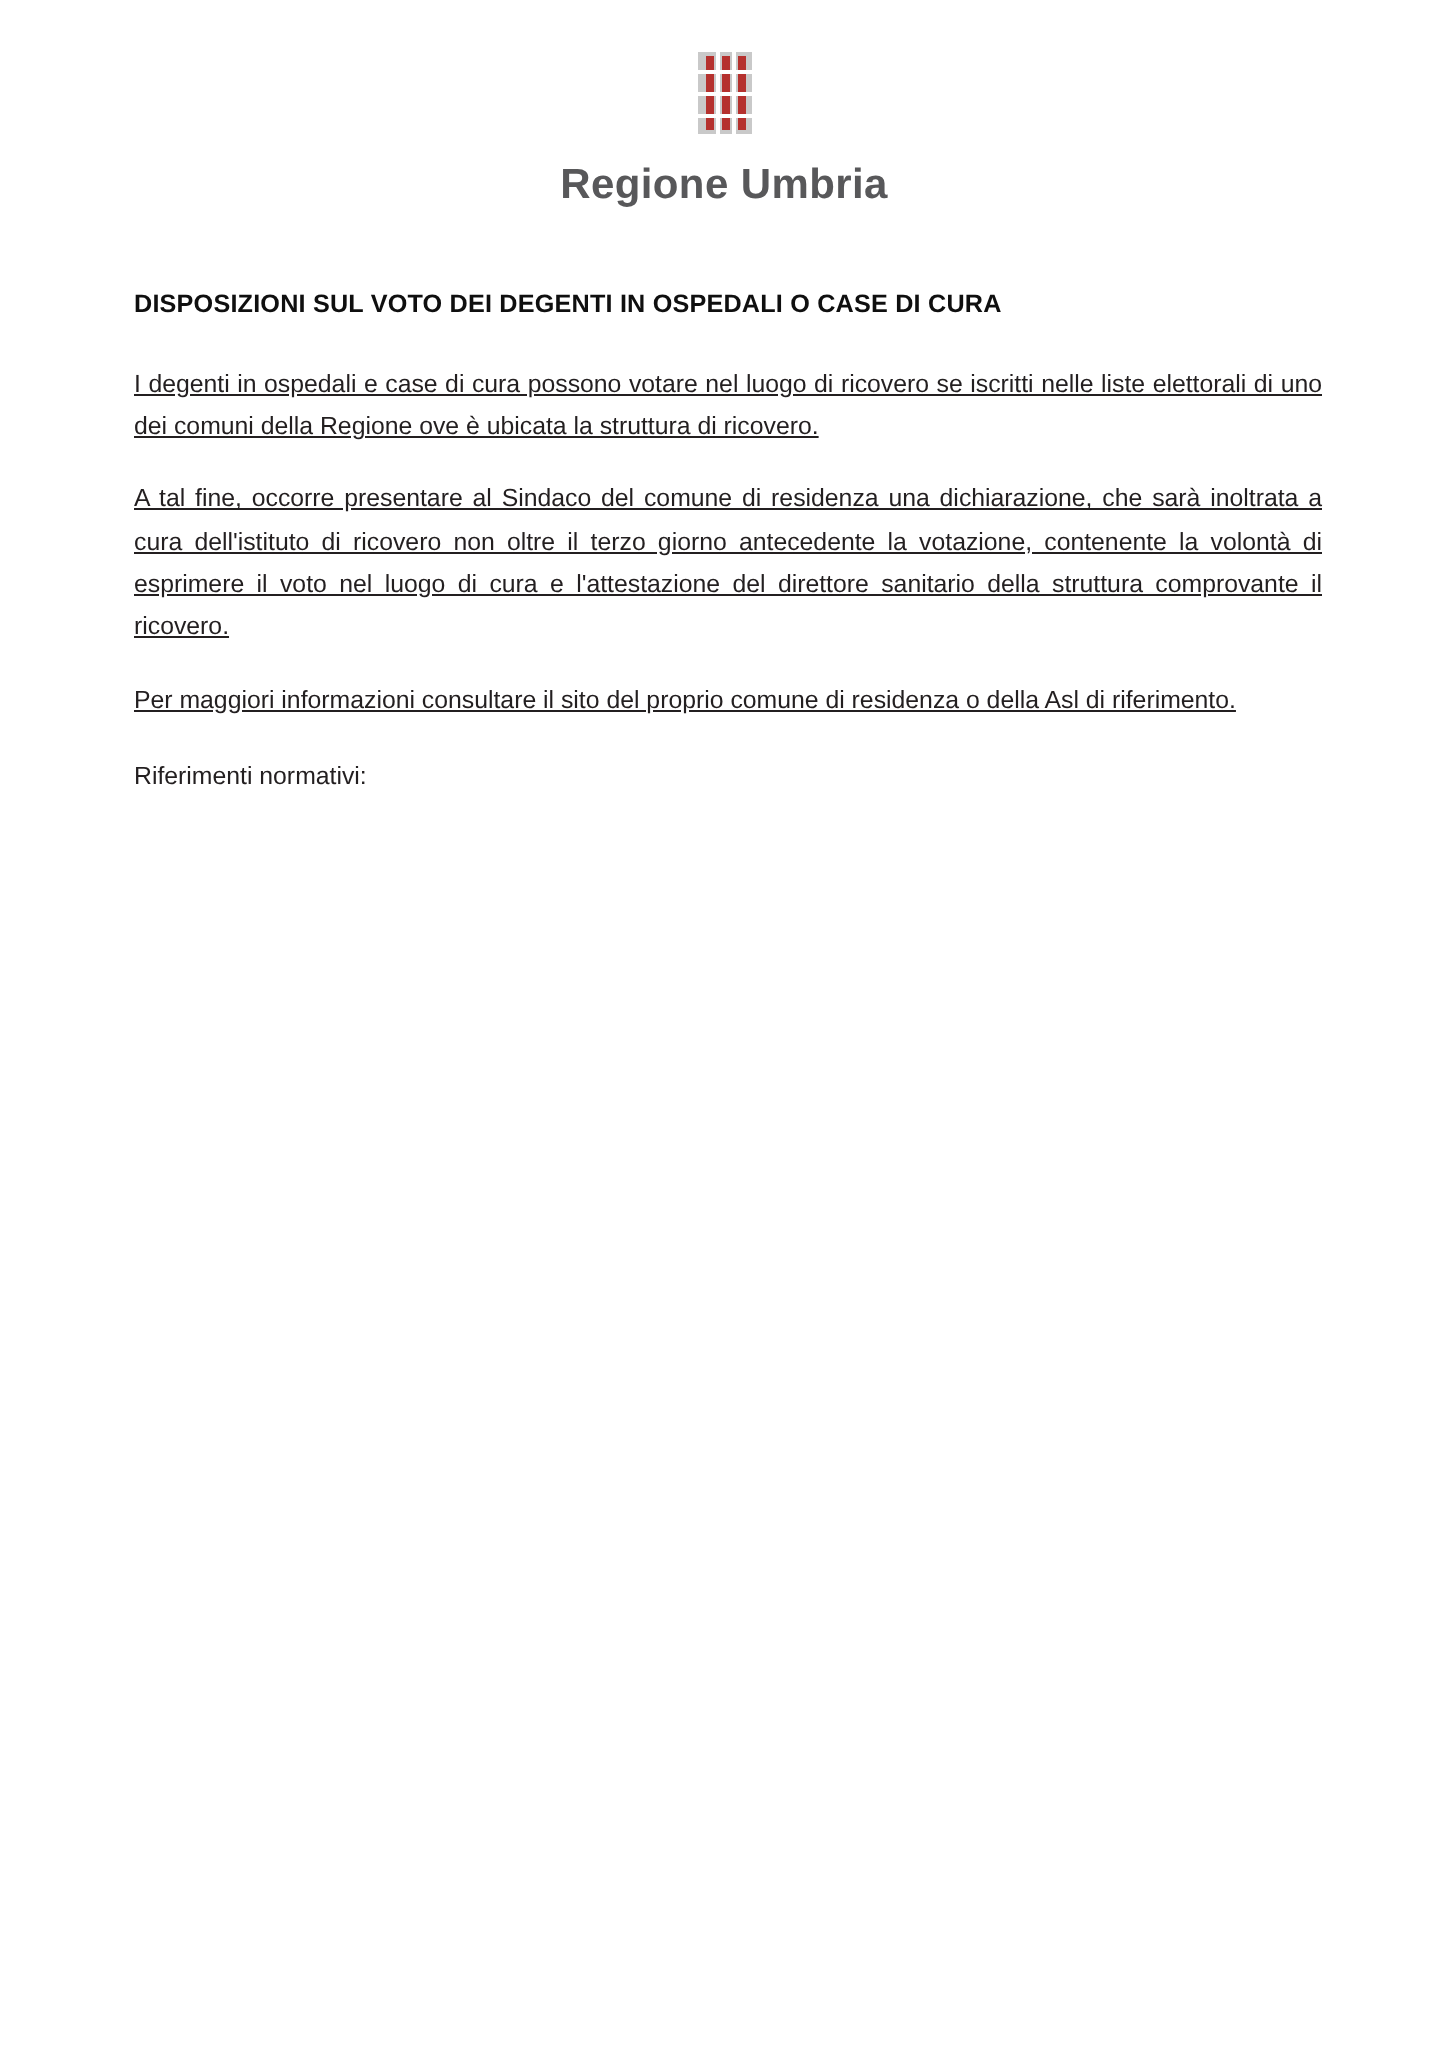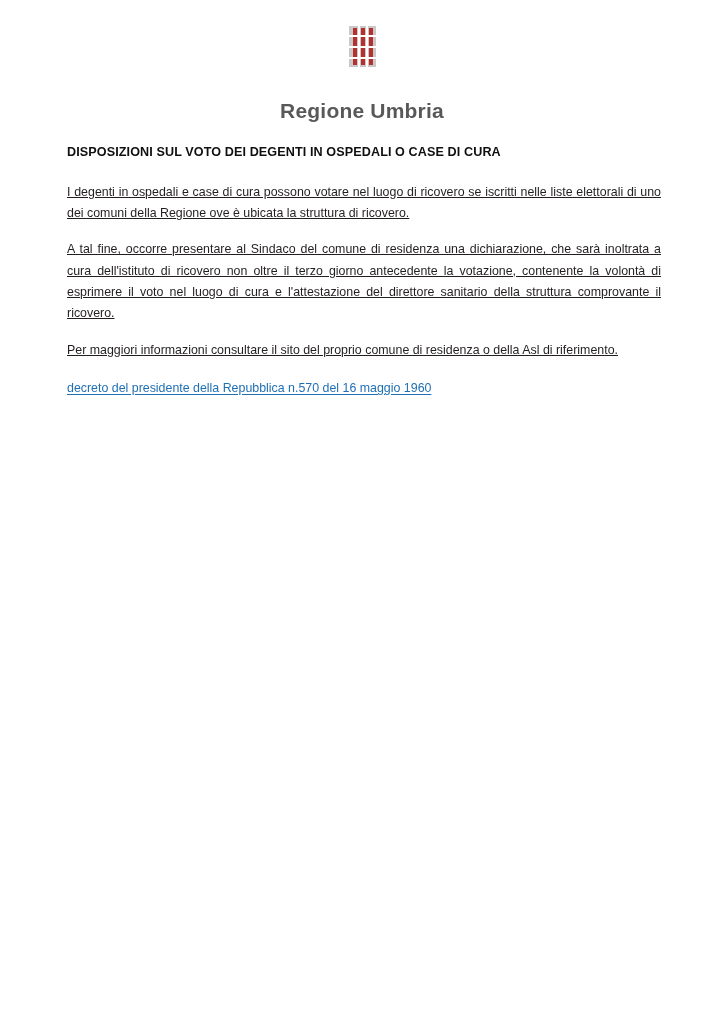--- a/index.html
+++ b/index.html
@@ -23,21 +23,20 @@
     background: #ffffff;
     box-sizing: border-box;
   }
 
   
   .header {
     padding-top: 26px;
     display: flex;
     flex-direction: column;
     align-items: center;
-    gap: 18px;
   }
 
   .logo-mark {
     position: relative;
     width: 27px;
     height: 41px;
     background: #c9c9c9;
     overflow: hidden;
   }
   
@@ -164,18 +163,18 @@
   <div class="doc-body">
 
     <h1 class="doc-title">DISPOSIZIONI SUL VOTO DEI DEGENTI IN OSPEDALI O CASE DI CURA</h1>
 
     <p class="para">I degenti in ospedali e case di cura possono votare nel luogo di ricovero se iscritti nelle liste elettorali di uno dei comuni della Regione ove è ubicata la struttura di ricovero.</p>
 
     <p class="para">A tal fine, occorre presentare al Sindaco del comune di residenza una dichiarazione, che sarà inoltrata a cura dell'istituto di ricovero non oltre il terzo giorno antecedente la votazione, contenente la volontà di esprimere il voto nel luogo di cura e l'attestazione del direttore sanitario della struttura comprovante il ricovero.</p>
 
     <p class="para last-plain">Per maggiori informazioni consultare il sito del proprio comune di residenza o della Asl di riferimento.</p>
 
+    <p class="ref-label">Riferimenti normativi:</p>
 
-    <a class="ref-link">decreto del presidente della Repubblica n.570 del 16 maggio 1960</a>
 
   </div>
 
 </div>
 
 </body></html>

